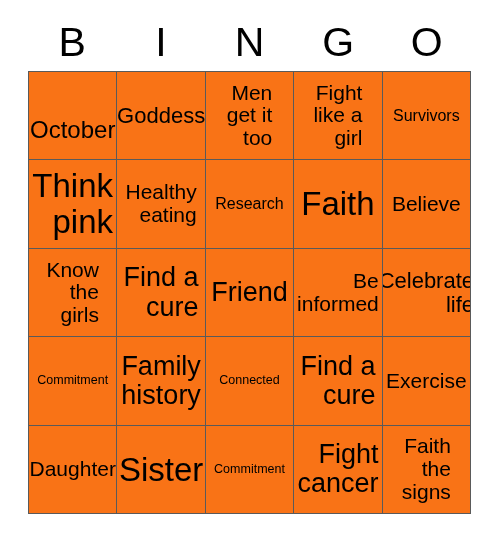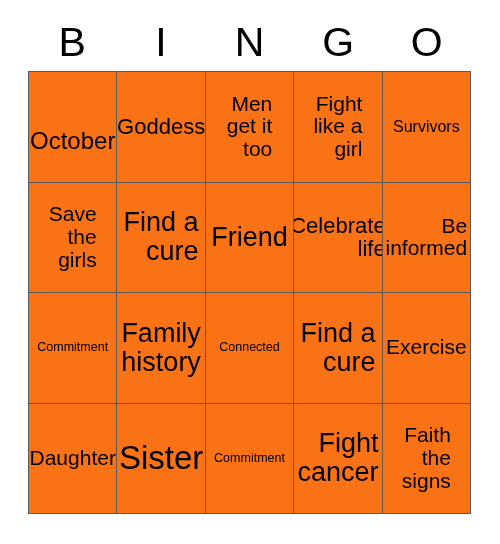--- a/index.html
+++ b/index.html
@@ -126,40 +126,59 @@
         <div class="bingo-cell fs-md">
           <span class="cell-text">Fight
 like a
 girl</span>
         </div>
         <div class="bingo-cell fs-xs">
           <span class="cell-text">Survivors</span>
         </div>
       </div>
       <div class="bingo-row">
-        <div class="bingo-cell fs-md">
-          <span class="cell-text">Save
+        <div class="bingo-cell fs-xxl">
+          <span class="cell-text">Think
+pink</span>
+        </div>
+        <div class="bingo-cell fs-md">
+          <span class="cell-text">Healthy
+eating</span>
+        </div>
+        <div class="bingo-cell fs-xs">
+          <span class="cell-text">Research</span>
+        </div>
+        <div class="bingo-cell fs-xxl">
+          <span class="cell-text">Faith</span>
+        </div>
+        <div class="bingo-cell fs-md">
+          <span class="cell-text">Believe</span>
+        </div>
+      </div>
+      <div class="bingo-row">
+        <div class="bingo-cell fs-md">
+          <span class="cell-text">Know
 the
 girls</span>
         </div>
         <div class="bingo-cell fs-xl">
           <span class="cell-text">Find a
 cure</span>
         </div>
         <div class="bingo-cell fs-xl">
           <span class="cell-text">Friend</span>
+        </div>
+        <div class="bingo-cell fs-md">
+          <span class="cell-text">Be
+informed</span>
         </div>
         <div class="bingo-cell fs-sm">
           <span class="cell-text">Celebrate
 life</span>
         </div>
-        <div class="bingo-cell fs-md">
-          <span class="cell-text">Be
-informed</span>
-        </div>
       </div>
       <div class="bingo-row">
         <div class="bingo-cell fs-xxs">
           <span class="cell-text">Commitment</span>
         </div>
         <div class="bingo-cell fs-xl">
           <span class="cell-text">Family
 history</span>
         </div>
         <div class="bingo-cell fs-xxs">

